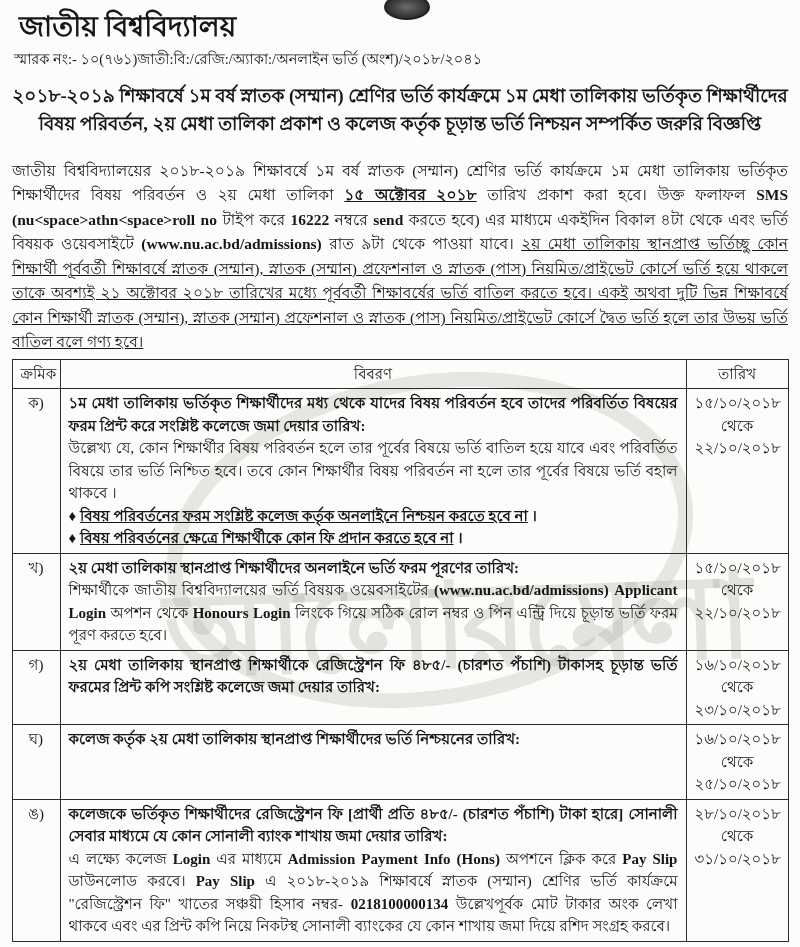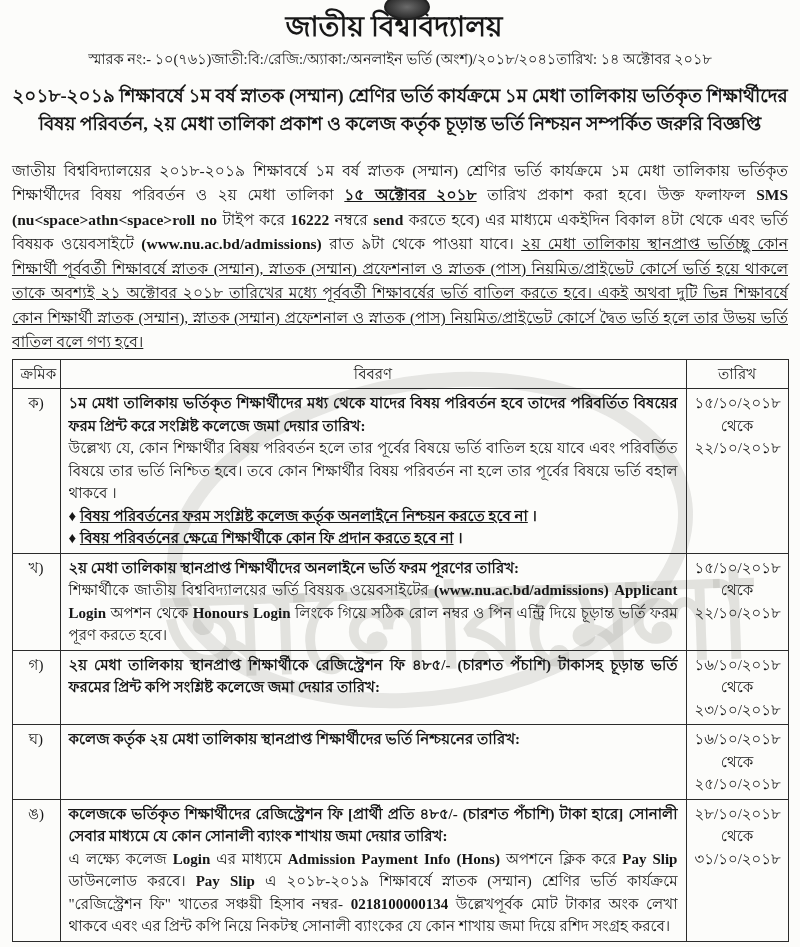--- a/index.html
+++ b/index.html
@@ -33,27 +33,28 @@
 
   
   .seal {
     position:absolute; left:384px; top:-16px;
     width:46px; height:26px;
     background:radial-gradient(ellipse at center, #6b6b6b 0%, #2e2e2e 70%);
     border:2px solid #222;
     border-radius:50%;
   }
   .univ-title {
-    text-align:center;
+    text-align:left;
     font-size:28px; font-weight:bold;
     margin:10px 12px 2px 0;
     line-height:1.2;
+    padding-left:19px;
   }
   .memo-row {
-    display:flex; justify-content:center;
+    display:flex; justify-content:flex-start;
     font-size:14.5px;
     padding:2px 14px 0 14px;
   }
   .headline {
     text-align:center; font-weight:bold;
     font-size:18.5px; line-height:1.55;
     margin:10px 6px 20px 6px;
   }
   .body-para {
     font-size:15.5px; line-height:1.58;
@@ -103,21 +104,20 @@
 <div class="wm-text">আলোরমেলা</div>
 
 <div class="content">
 
   <div class="seal"></div>
 
   <div class="univ-title">জাতীয় বিশ্ববিদ্যালয়</div>
 
   <div class="memo-row">
     <span>স্মারক নং:- ১০(৭৬১)জাতী:বি:/রেজি:/অ্যাকা:/অনলাইন ভর্তি (অংশ)/২০১৮/২০৪১</span>
-    <span>তারিখ:  ১৪ অক্টোবর ২০১৮</span>
   </div>
 
   <div class="headline">২০১৮-২০১৯ শিক্ষাবর্ষে ১ম বর্ষ স্নাতক (সম্মান) শ্রেণির ভর্তি কার্যক্রমে ১ম মেধা তালিকায় ভর্তিকৃত শিক্ষার্থীদের বিষয় পরিবর্তন, ২য় মেধা তালিকা প্রকাশ ও কলেজ কর্তৃক চূড়ান্ত ভর্তি নিশ্চয়ন সম্পর্কিত জরুরি বিজ্ঞপ্তি</div>
 
   <div class="body-para"><span>জাতীয় বিশ্ববিদ্যালয়ের ২০১৮-২০১৯ শিক্ষাবর্ষে ১ম বর্ষ স্নাতক (সম্মান) শ্রেণির ভর্তি কার্যক্রমে ১ম মেধা তালিকায় ভর্তিকৃত শিক্ষার্থীদের বিষয় পরিবর্তন ও ২য় মেধা তালিকা </span><span class="rich-b rich-u">১৫ অক্টোবর ২০১৮</span><span> তারিখ প্রকাশ করা হবে। উক্ত ফলাফল </span><span class="rich-b">SMS (nu&lt;space&gt;athn&lt;space&gt;roll no</span><span> টাইপ করে </span><span class="rich-b">16222</span><span> নম্বরে </span><span class="rich-b">send</span><span> করতে হবে) এর মাধ্যমে একইদিন বিকাল ৪টা থেকে এবং ভর্তি বিষয়ক ওয়েবসাইটে </span><span class="rich-b">(www.nu.ac.bd/admissions)</span><span> রাত ৯টা থেকে পাওয়া যাবে। </span><span class="rich-u">২য় মেধা তালিকায় স্থানপ্রাপ্ত ভর্তিচ্ছু কোন শিক্ষার্থী পূর্ববর্তী শিক্ষাবর্ষে স্নাতক (সম্মান), স্নাতক (সম্মান) প্রফেশনাল ও স্নাতক (পাস) নিয়মিত/প্রাইভেট কোর্সে ভর্তি হয়ে থাকলে তাকে অবশ্যই ২১ অক্টোবর ২০১৮ তারিখের মধ্যে পূর্ববর্তী শিক্ষাবর্ষের ভর্তি বাতিল করতে হবে। একই অথবা দুটি ভিন্ন শিক্ষাবর্ষে কোন শিক্ষার্থী স্নাতক (সম্মান), স্নাতক (সম্মান) প্রফেশনাল ও স্নাতক (পাস) নিয়মিত/প্রাইভেট কোর্সে দ্বৈত ভর্তি হলে তার উভয় ভর্তি বাতিল বলে গণ্য হবে।</span></div>
 
 
   <table class="schedule">
     <colgroup>
         <col class="c-serial">

